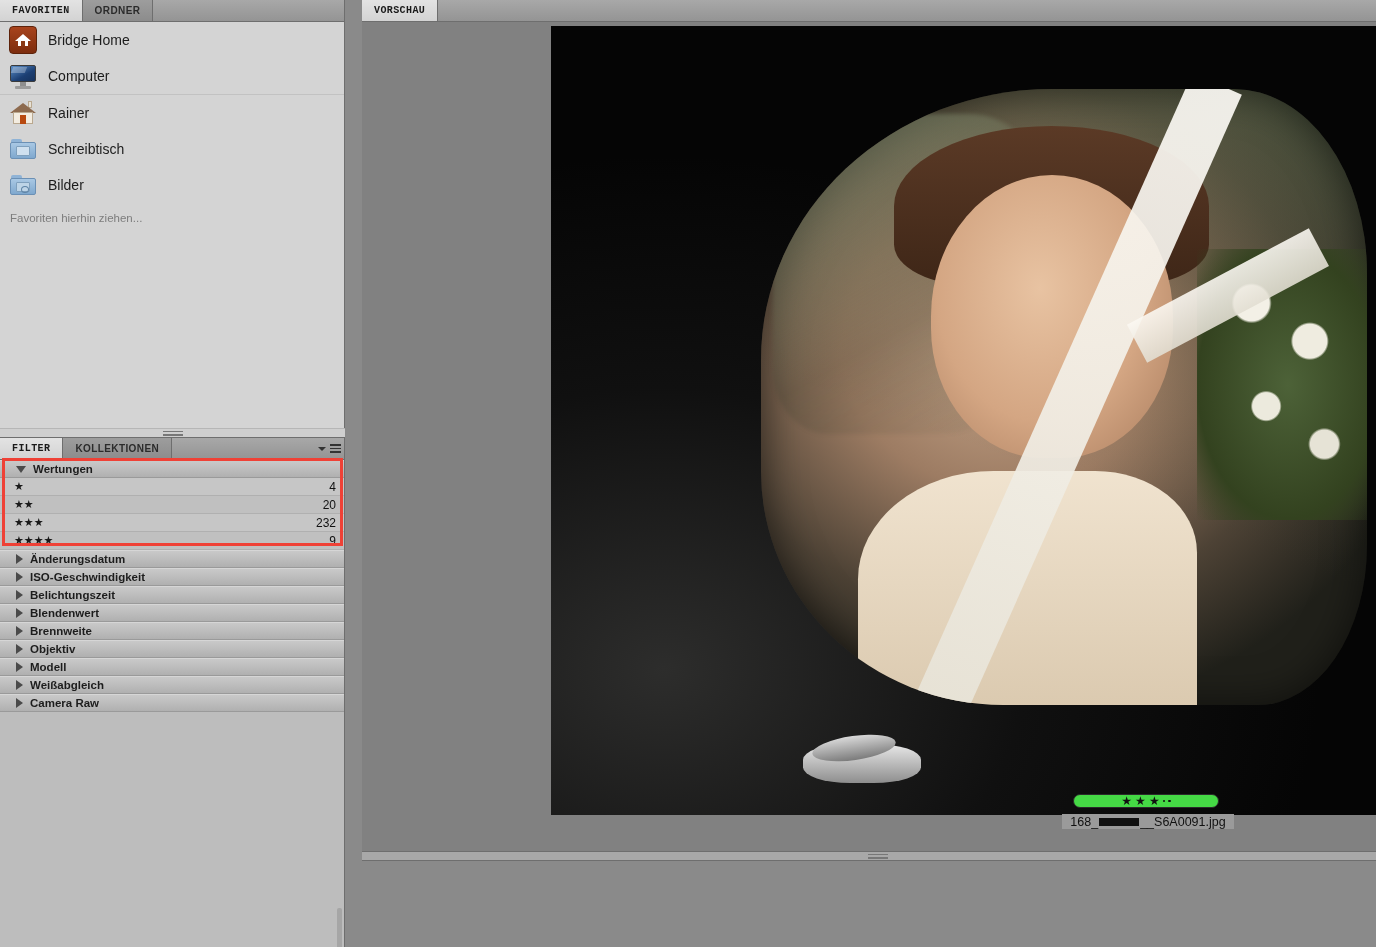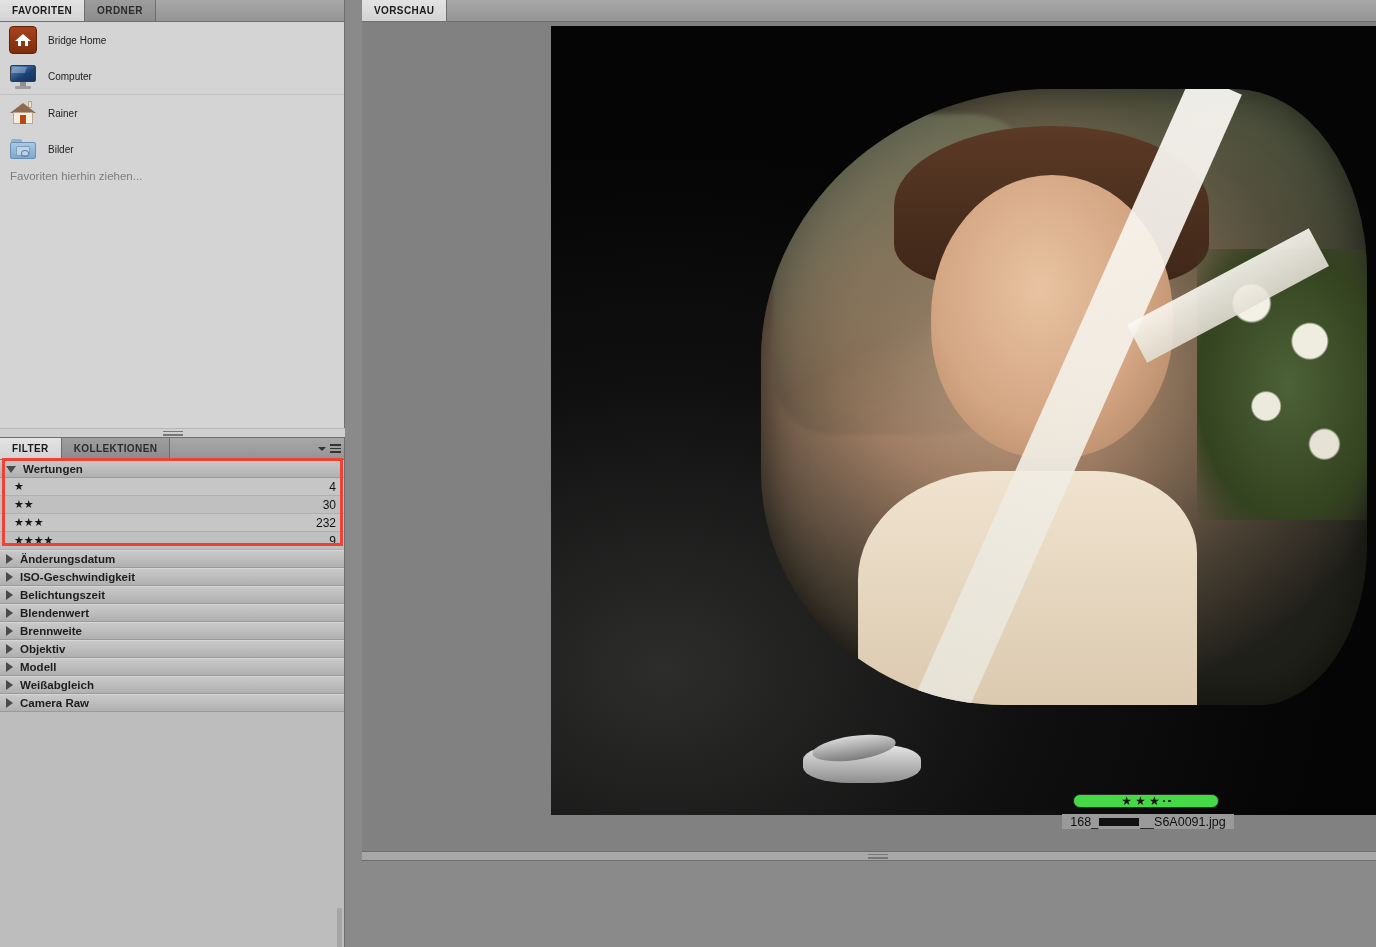--- a/index.html
+++ b/index.html
@@ -20,20 +20,21 @@
   }
   .tab{
     display:flex; align-items:center; padding:0 12px;
     font-size:10px; font-weight:bold; letter-spacing:.4px;
     color:#2b2b2b; background:linear-gradient(#9d9d9d,#8c8c8c);
     border-right:1px solid #6e6e6e; cursor:default;
   }
   .tab.active{
     background:linear-gradient(#e3e3e3,#d3d3d3);
     color:#1a1a1a;
+    font-family:Liberation Mono, monospace;
   }
   .tabfill{ flex:1; }
   .panelmenu{
     width:26px; display:flex; align-items:center; justify-content:center;
     gap:2px; padding-right:4px;
   }
   .pm-tri{
     width:0;height:0;border-left:4px solid transparent;border-right:4px solid transparent;
     border-top:4px solid #333; margin-right:2px;
   }
@@ -47,22 +48,22 @@
   .fav-panel{
     position:absolute; left:0; top:0; width:345px; height:428px;
     background:#d4d4d4; border-right:1px solid #6e6e6e;
   }
   .fav-list{ position:absolute; top:22px; left:0; right:0; bottom:0; }
   .fav-item{
     display:flex; align-items:center; height:36px; padding-left:9px; gap:11px;
     cursor:default;
   }
   .fav-sep{ height:1px; background:#c2c2c2; margin:0; }
-  .fav-label{ font-size:10px; color:#1c1c1c; }
-  .fav-hint{ font-size:11.5px; color:#7d7d7d; padding-left:10px; margin-top:3px; }
+  .fav-label{ font-size:14px; color:#1c1c1c; }
+  .fav-hint{ font-size:11.5px; color:#7d7d7d; padding-left:10px; margin-top:9px; }
 
   
   .ic{ width:28px; height:28px; position:relative; flex:0 0 28px; }
 
   .ic-bridge{
     border-radius:4px;
     background:linear-gradient(#a8431c,#7d2d0e);
     border:1px solid #5d220a;
     display:flex;align-items:center;justify-content:center;
   }
@@ -130,21 +131,21 @@
   .grip i{ display:block; width:20px; height:1.5px; background:#777; }
 
   
   .filter-panel{
     position:absolute; left:0; top:438px; width:345px; height:509px;
     background:#bdbdbd; border-right:1px solid #6e6e6e;
   }
   .filter-body{ position:absolute; top:22px; left:0; right:0; bottom:0; overflow:hidden; }
 
   .f-group{
-    height:18px; display:flex; align-items:center; gap:7px; padding-left:6px;
+    height:18px; display:flex; align-items:center; gap:7px; padding-left:16px;
     background:linear-gradient(#c9c9c9,#b0b0b0);
     border-bottom:1px solid #9a9a9a; border-top:1px solid #d6d6d6;
     font-size:11.5px; font-weight:bold; color:#1d1d1d; cursor:default;
   }
   .tri{ width:0;height:0; }
   .tri.right{ border-top:5px solid transparent; border-bottom:5px solid transparent; border-left:7px solid #4a4a4a; }
   .tri.down{ border-left:5px solid transparent; border-right:5px solid transparent; border-top:7px solid #4a4a4a; }
 
   .f-row{
     height:18px; display:flex; align-items:center; justify-content:space-between;
@@ -374,20 +375,28 @@
         <div class="fav-item">
           <span class="ic ic-house">
             <span class="chim"></span>
               <span class="roof"></span>
             <span class="body"></span>
               <span class="door"></span>
           </span>
           <span class="fav-label">Rainer</span>
         </div>
 
+        <div class="fav-item">
+          <span class="ic ic-folder">
+            <span class="tab"></span>
+              <span class="body"></span>
+              <span class="glyph"></span>
+          </span>
+          <span class="fav-label">Schreibtisch</span>
+        </div>
 
 
         <div class="fav-item">
           <span class="ic ic-folder pic">
             <span class="tab"></span>
               <span class="body"></span>
               <span class="glyph"></span>
           </span>
           <span class="fav-label">Bilder</span>
         </div>
@@ -424,21 +433,21 @@
           <span class="tri down"></span>
           <span>Wertungen</span>
         </div>
 
         <div class="f-row">
           <span class="f-stars">★</span>
           <span class="f-count">4</span>
         </div>
         <div class="f-row">
           <span class="f-stars">★★</span>
-          <span class="f-count">30</span>
+          <span class="f-count">20</span>
         </div>
         <div class="f-row">
           <span class="f-stars">★★★</span>
           <span class="f-count">232</span>
         </div>
         <div class="f-row">
           <span class="f-stars">★★★★</span>
           <span class="f-count">9</span>
         </div>
 

